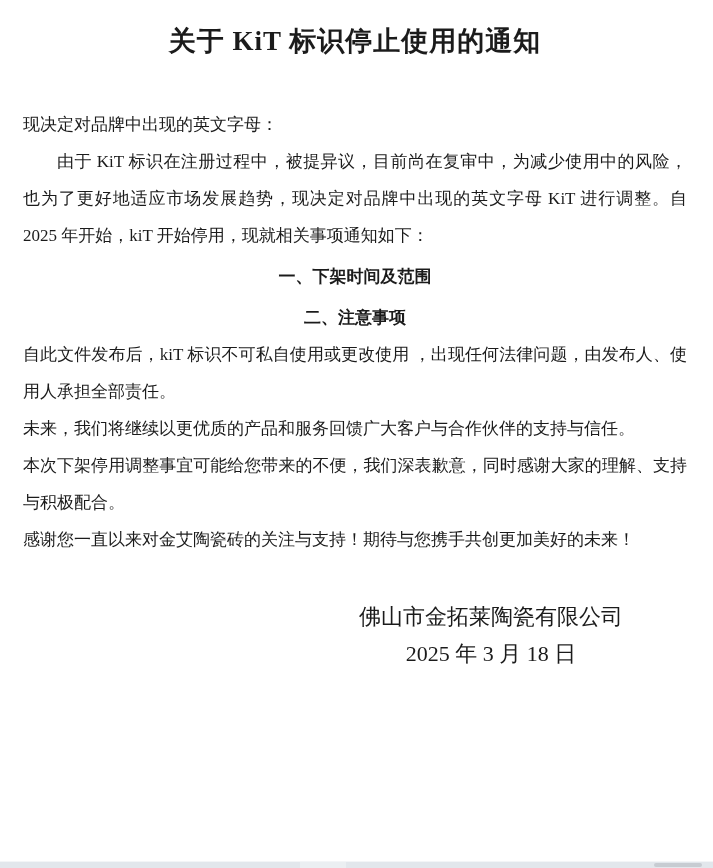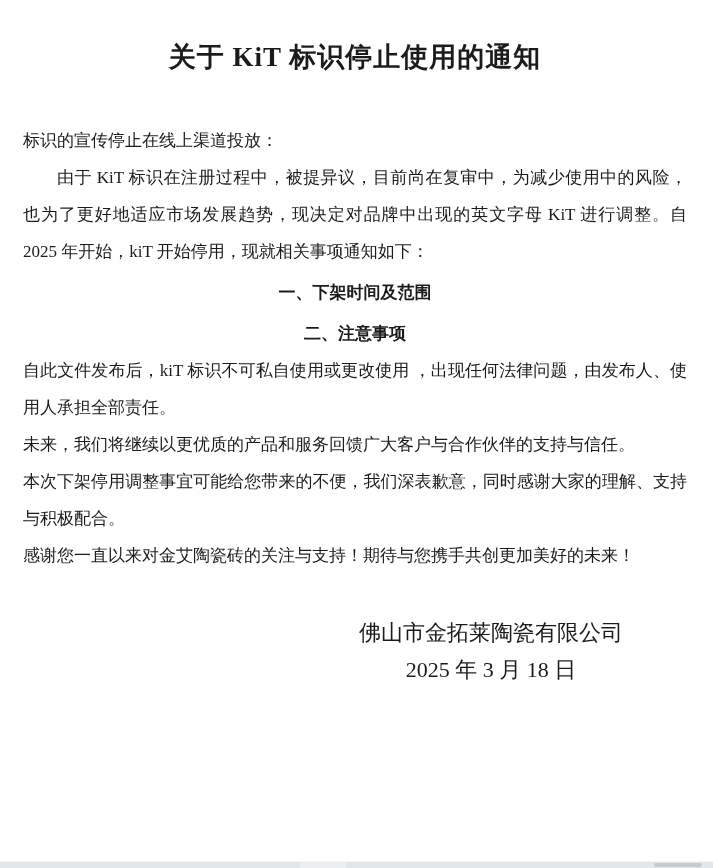--- a/index.html
+++ b/index.html
@@ -13,21 +13,21 @@
     color: #1b1b1b;
     font-family: "Liberation Serif", "DejaVu Serif", serif;
     position: relative;
     overflow: hidden;
   }
   .doc {
     padding: 0 26px 0 23px;
   }
   .title {
     margin: 0;
-    padding-top: 40px;
+    padding-top: 24px;
     font-size: 27px;
     line-height: 34px;
     font-weight: bold;
     text-align: center;
     letter-spacing: 1px;
   }
   .body-text {
     font-size: 17px;
     line-height: 37px;
     margin: 0;
@@ -80,21 +80,21 @@
     border-radius: 2px;
   }
 </style>
 </head>
 <body>
 
 <div class="doc">
 
   <h1 class="title">关于 KiT 标识停止使用的通知</h1>
 
-  <p class="body-text salutation">标识的宣传停止在线上渠道投放：</p>
+  <p class="body-text salutation">现决定对品牌中出现的英文字母：</p>
 
   <p class="body-text indent2">由于 KiT 标识在注册过程中，被提异议，目前尚在复审中，为减少使用中的风险，也为了更好地适应市场发展趋势，现决定对品牌中出现的英文字母 KiT 进行调整。自 2025 年开始，kiT 开始停用，现就相关事项通知如下：</p>
 
   <h2 class="sect-heading">一、下架时间及范围</h2>
 
 
 
   <h2 class="sect-heading">二、注意事项</h2>
 
   <p class="body-text">自此文件发布后，kiT 标识不可私自使用或更改使用 ，出现任何法律问题，由发布人、使用人承担全部责任。</p>

